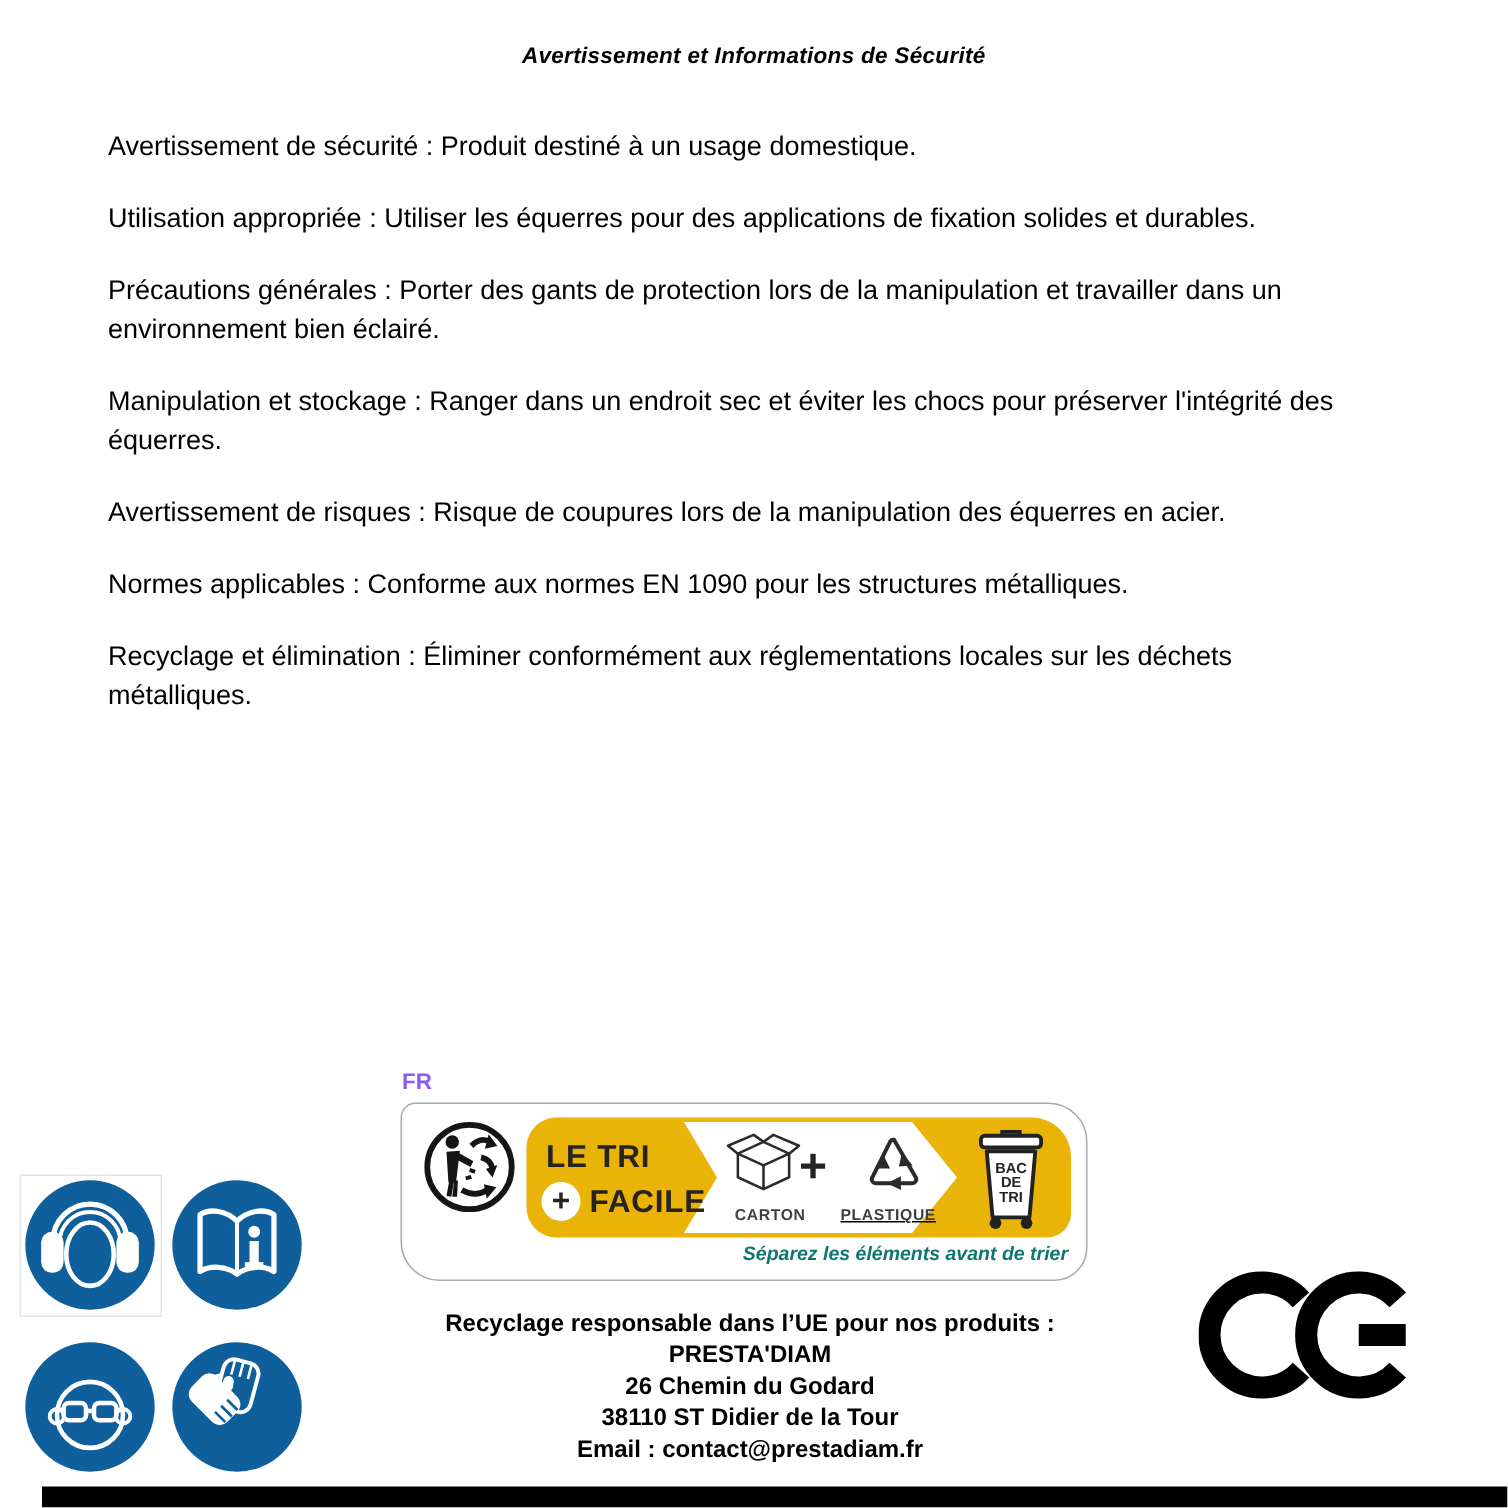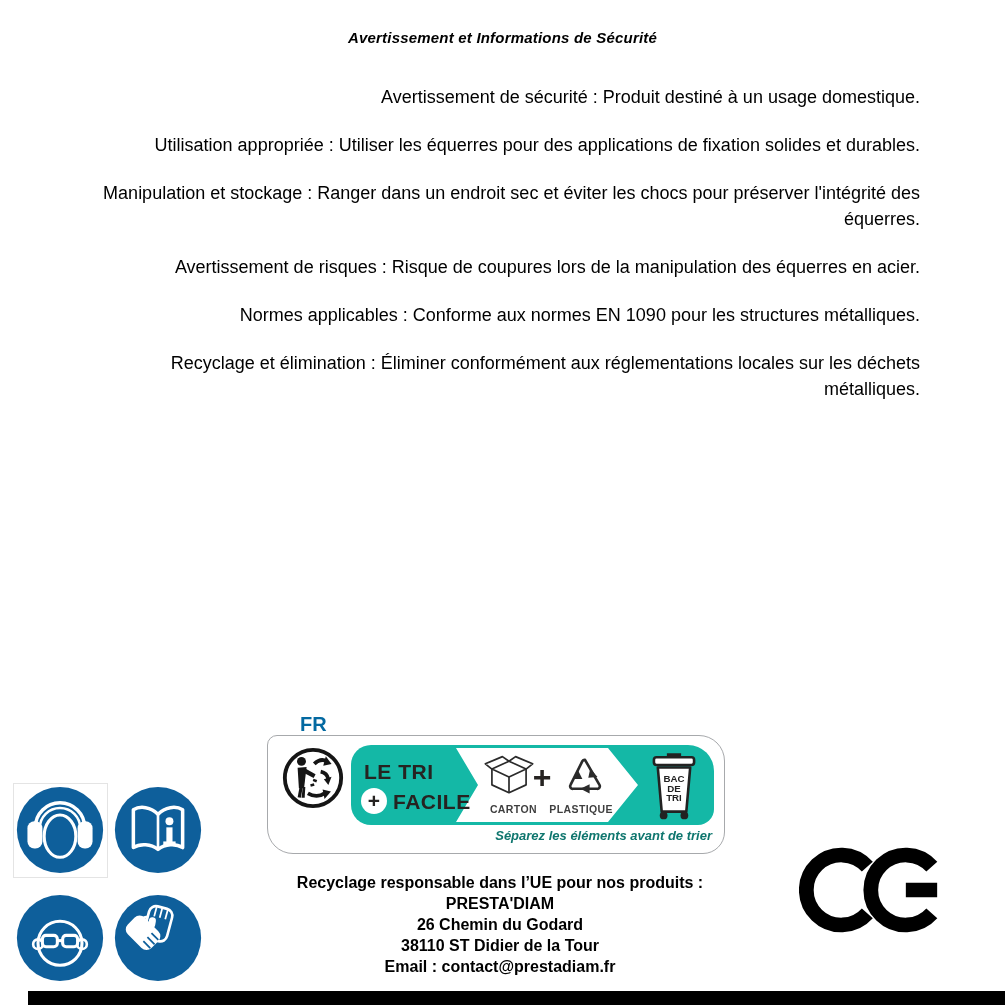--- a/index.html
+++ b/index.html
@@ -6,43 +6,43 @@
   body{
     width:1005px;height:1005px;position:relative;background:#ffffff;
     font-family:"Liberation Sans",sans-serif;color:#000;
     overflow:hidden;
   }
   .abs{position:absolute;}
 
   
   #doc-title{top:29px;left:0;right:0;text-align:center;font-size:15px;font-weight:bold;letter-spacing:.2px;font-style:italic;}
   #doc-body{top:84px;left:72px;width:848px;}
-  #doc-body p{margin:0 0 22px 0;font-size:18px;line-height:26px;text-align:right;}
+  #doc-body p{margin:0 0 22px 0;font-size:18px;line-height:26px;}
 
   
   .picto{width:88px;height:88px;}
   #picto-backplate{left:13px;top:783px;width:93px;height:93px;background:#fff;border:1px solid #e4e4e4;}
 
   
-  #fr-label{left:268px;top:713px;font-size:20px;font-weight:bold;color:#0369a1;margin-left:32px;}
+  #fr-label{left:268px;top:713px;font-size:15px;font-weight:bold;color:#8b5cf6;}
   #info-tri{left:267px;top:735px;width:456px;height:117px;background:#fff;
     border:1.5px solid #A7A9AC;border-radius:10px 26px 22px 26px;}
   #triman{left:13px;top:10px;width:64px;height:64px;}
-  #tri-band{left:83px;top:9px;width:363px;height:80px;background:#14b8a6;
+  #tri-band{left:83px;top:9px;width:363px;height:80px;background:#eab308;
     border-radius:20px 26px 16px 20px;}
   #white-panel{left:105px;top:3px;width:185px;height:74px;}
   #letri{left:13px;top:15px;font-size:21px;font-weight:800;color:#262321;letter-spacing:.5px;}
   #plus-circle{left:10px;top:43px;width:26px;height:26px;background:#fff;border-radius:50%;
     text-align:center;line-height:25px;font-size:21px;font-weight:800;color:#262321;}
   #facile{left:42px;top:45px;font-size:21px;font-weight:800;color:#262321;letter-spacing:.5px;text-align:right;}
   .mat{top:7px;text-align:right;}
   .mat .mat-label{font-size:10.5px;font-weight:bold;color:#3f3f3f;letter-spacing:.4px;margin-top:1px;}
   #mat-carton{left:118px;width:68px;}
   #mat-sep{left:181px;top:14px;width:20px;text-align:center;font-size:32px;font-weight:800;color:#262321;}
-  #mat-plastique{left:194px;width:68px;}
+  #mat-plastique{left:205px;width:68px;text-decoration:underline;}
   #bin{left:300px;top:7px;width:46px;height:68px;}
   #tri-instruction{right:12px;top:92px;font-style:italic;font-weight:600;font-size:13px;color:#0f766e;}
 
   
   #responsible{left:230px;top:872px;width:540px;text-align:center;font-weight:bold;
     font-size:16px;line-height:21px;}
 
   
   #ce{left:799px;top:842px;}
 
@@ -50,20 +50,21 @@
   #bottom-bar{left:28px;top:991px;width:977px;height:14px;background:#000;}
 </style>
 </head>
 <body>
 
 <div id="doc-title" class="abs">Avertissement et Informations de Sécurité</div>
 
 <div id="doc-body" class="abs">
   <p>Avertissement de sécurité : Produit destiné à un usage domestique.</p>
   <p>Utilisation appropriée : Utiliser les équerres pour des applications de fixation solides et durables.</p>
+  <p>Précautions générales : Porter des gants de protection lors de la manipulation et travailler dans un environnement bien éclairé.</p>
   <p>Manipulation et stockage : Ranger dans un endroit sec et éviter les chocs pour préserver l'intégrité des équerres.</p>
   <p>Avertissement de risques : Risque de coupures lors de la manipulation des équerres en acier.</p>
   <p>Normes applicables : Conforme aux normes EN 1090 pour les structures métalliques.</p>
   <p>Recyclage et élimination : Éliminer conformément aux réglementations locales sur les déchets métalliques.</p>
 </div>
 
 <div id="picto-backplate" class="abs"></div>
 
 <svg class="abs picto" style="left:16px;top:786px" viewBox="0 0 100 100">
   <circle cx="50" cy="50" r="49" fill="#0E5F9B"></circle>

